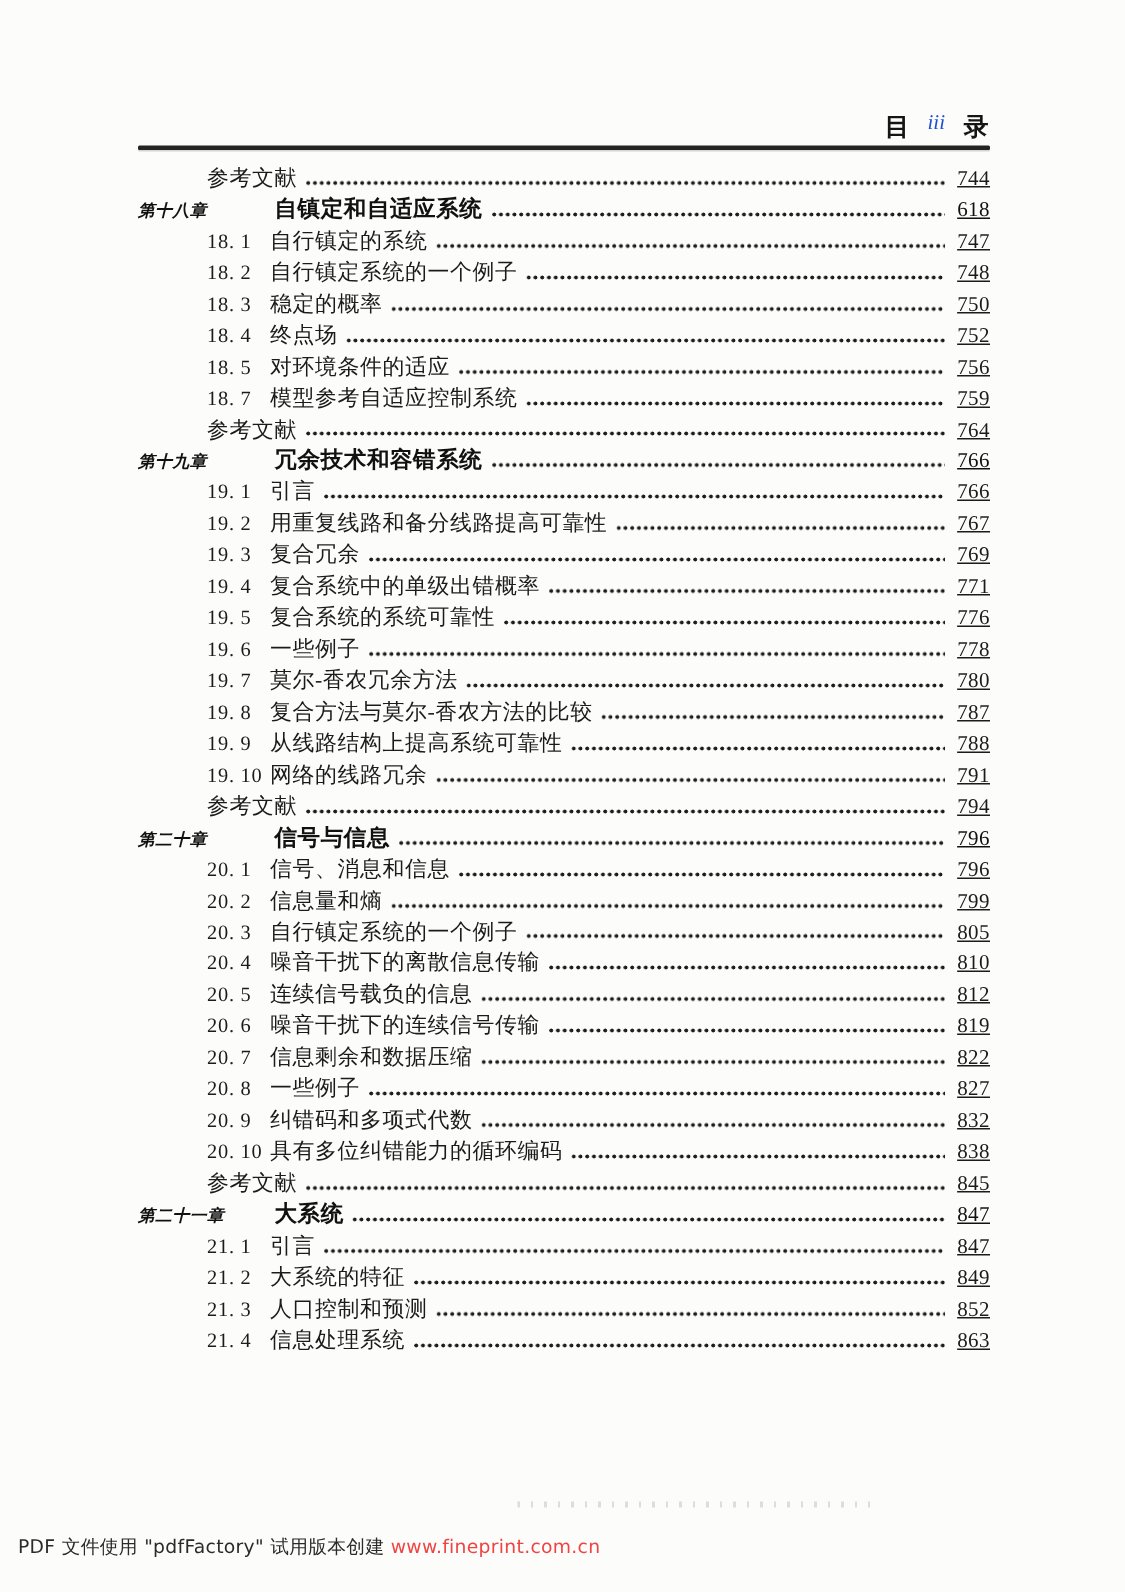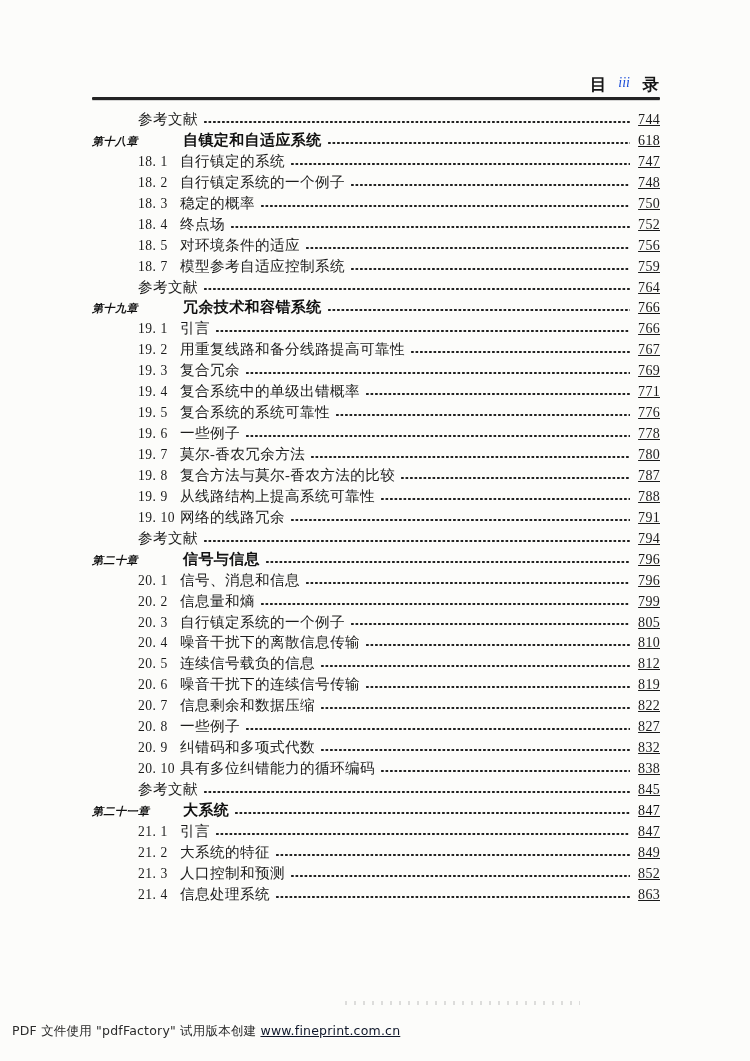--- a/index.html
+++ b/index.html
@@ -60,21 +60,21 @@
   .noise {
     position: absolute; top: 1001px; left: 345px; width: 235px; height: 4px;
     background: repeating-linear-gradient(90deg, rgba(70,70,70,.38) 0 1.6px, rgba(0,0,0,0) 1.6px 9px);
     opacity: .45;
   }
   .footer {
     position: absolute; top: 1023px; left: 12px;
     font-family: "DejaVu Sans", "Liberation Sans", sans-serif;
     font-size: 12.5px; color: #2b2b2b; letter-spacing: .2px;
   }
-  .flink { color: #0f172a; text-decoration: underline; cursor: pointer; }
+  .flink { color: #ef4444; cursor: pointer; }
 </style>
 </head>
 <body>
 
 <div class="page">
 
   <div class="header-band">
     <div class="header-title">目 录</div>
     <div class="folio">iii</div>
   </div>

